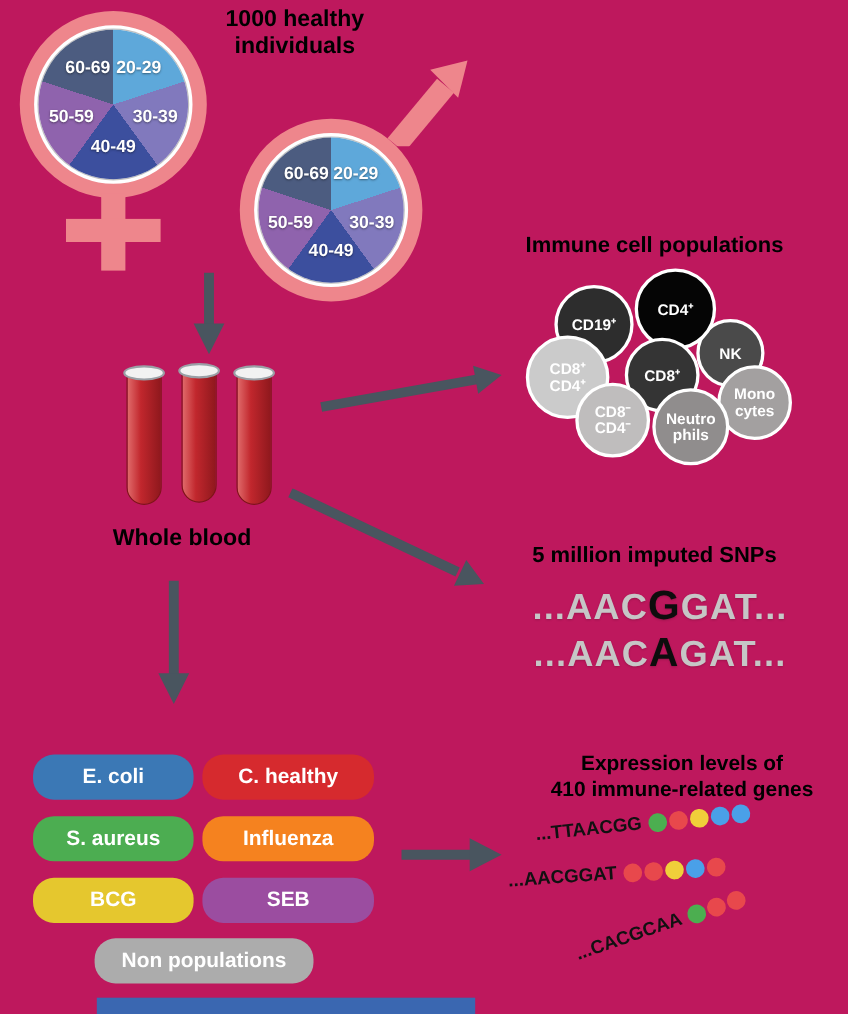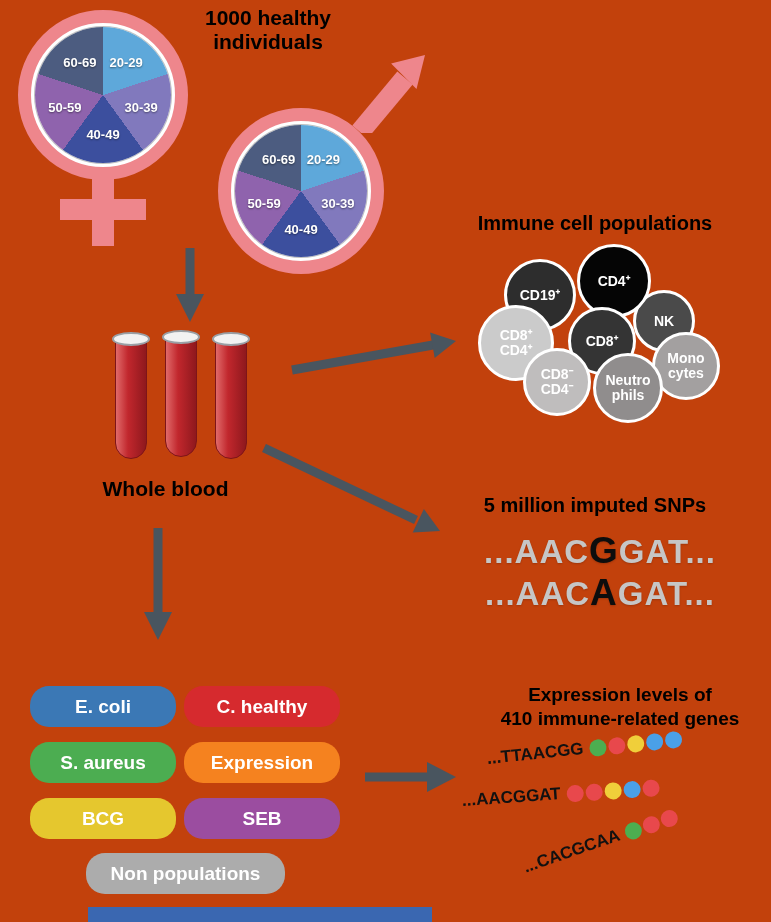--- a/index.html
+++ b/index.html
@@ -1,33 +1,33 @@
 <!DOCTYPE html>
 <html style="--pink: #ee868c; --arrow: #49555f; --footer: #3a67b1;"><head>
 <meta charset="utf-8">
 <style>
   *{margin:0;padding:0;box-sizing:border-box}
   body{background:#fff;font-family:"Liberation Sans",sans-serif}
-  .canvas{position:relative;width:771px;height:922px;background:#c2410c;overflow:hidden}
+  .canvas{position:relative;width:771px;height:922px;background:#be185d;overflow:hidden}
 
   .title{position:absolute;font-weight:bold;color:#000;text-align:center;white-space:pre-line}
   .main-title{left:183px;top:6px;width:170px;font-size:21px;line-height:1.15}
   .blood-label{left:88px;top:477px;width:155px;font-size:21px}
   .cells-title{left:450px;top:212px;width:290px;font-size:20px}
   .snps-title{left:450px;top:494px;width:290px;font-size:20px}
   .expr-title{left:470px;top:683px;width:300px;font-size:19px;line-height:1.25}
 
   
   .ring{position:absolute;border-radius:50%;border:13px solid var(--pink);background:#fff}
   .female-ring{left:18px;top:10px;width:170px;height:170px}
   .male-ring{left:218px;top:108px;width:166px;height:166px}
   .pie{position:absolute;border-radius:50%;box-shadow:0 0 0 1px rgba(0,0,0,.25)}
   .female-pie{left:4px;top:4px;width:136px;height:136px}
   .male-pie{left:4px;top:4px;width:132px;height:132px}
-  .plabel{position:absolute;transform:translate(-50%,-50%);color:#fff;font-weight:bold;font-size:13px;
+  .plabel{position:absolute;transform:translate(-50%,-50%);color:#fff;font-weight:bold;font-size:16px;
           text-shadow:0 1px 2px rgba(0,0,0,.45);white-space:nowrap}
   .p0{left:67%;top:26%}.p1{left:78%;top:59%}.p2{left:50%;top:79%}.p3{left:22%;top:59%}.p4{left:33%;top:26%}
   .female-stem{position:absolute;left:92px;top:176px;width:22px;height:70px;background:var(--pink)}
   .female-cross{position:absolute;left:60px;top:199px;width:86px;height:21px;background:var(--pink)}
   .male-arrow{position:absolute;left:345px;top:38px}
   .male-arrow line{stroke:var(--pink);stroke-width:20}
   .male-arrow polygon{fill:var(--pink)}
 
   
   .arrow{position:absolute}
@@ -179,21 +179,21 @@
   <div class="pill" style="left: 30px; top: 686px; width: 146px; background: rgb(59, 120, 181);">
     <span>E. coli</span>
   </div>
   <div class="pill" style="left: 184px; top: 686px; width: 156px; background: rgb(214, 42, 46);">
     <span>C. healthy</span>
   </div>
   <div class="pill" style="left: 30px; top: 742px; width: 146px; background: rgb(76, 173, 81);">
     <span>S. aureus</span>
   </div>
   <div class="pill" style="left: 184px; top: 742px; width: 156px; background: rgb(245, 130, 31);">
-    <span>Expression</span>
+    <span>Influenza</span>
   </div>
   <div class="pill" style="left: 30px; top: 798px; width: 146px; background: rgb(229, 199, 46);">
     <span>BCG</span>
   </div>
   <div class="pill" style="left: 184px; top: 798px; width: 156px; background: rgb(155, 77, 160);">
     <span>SEB</span>
   </div>
   <div class="pill" style="left: 86px; top: 853px; width: 199px; background: rgb(172, 172, 172);">
     <span>Non populations</span>
   </div>

